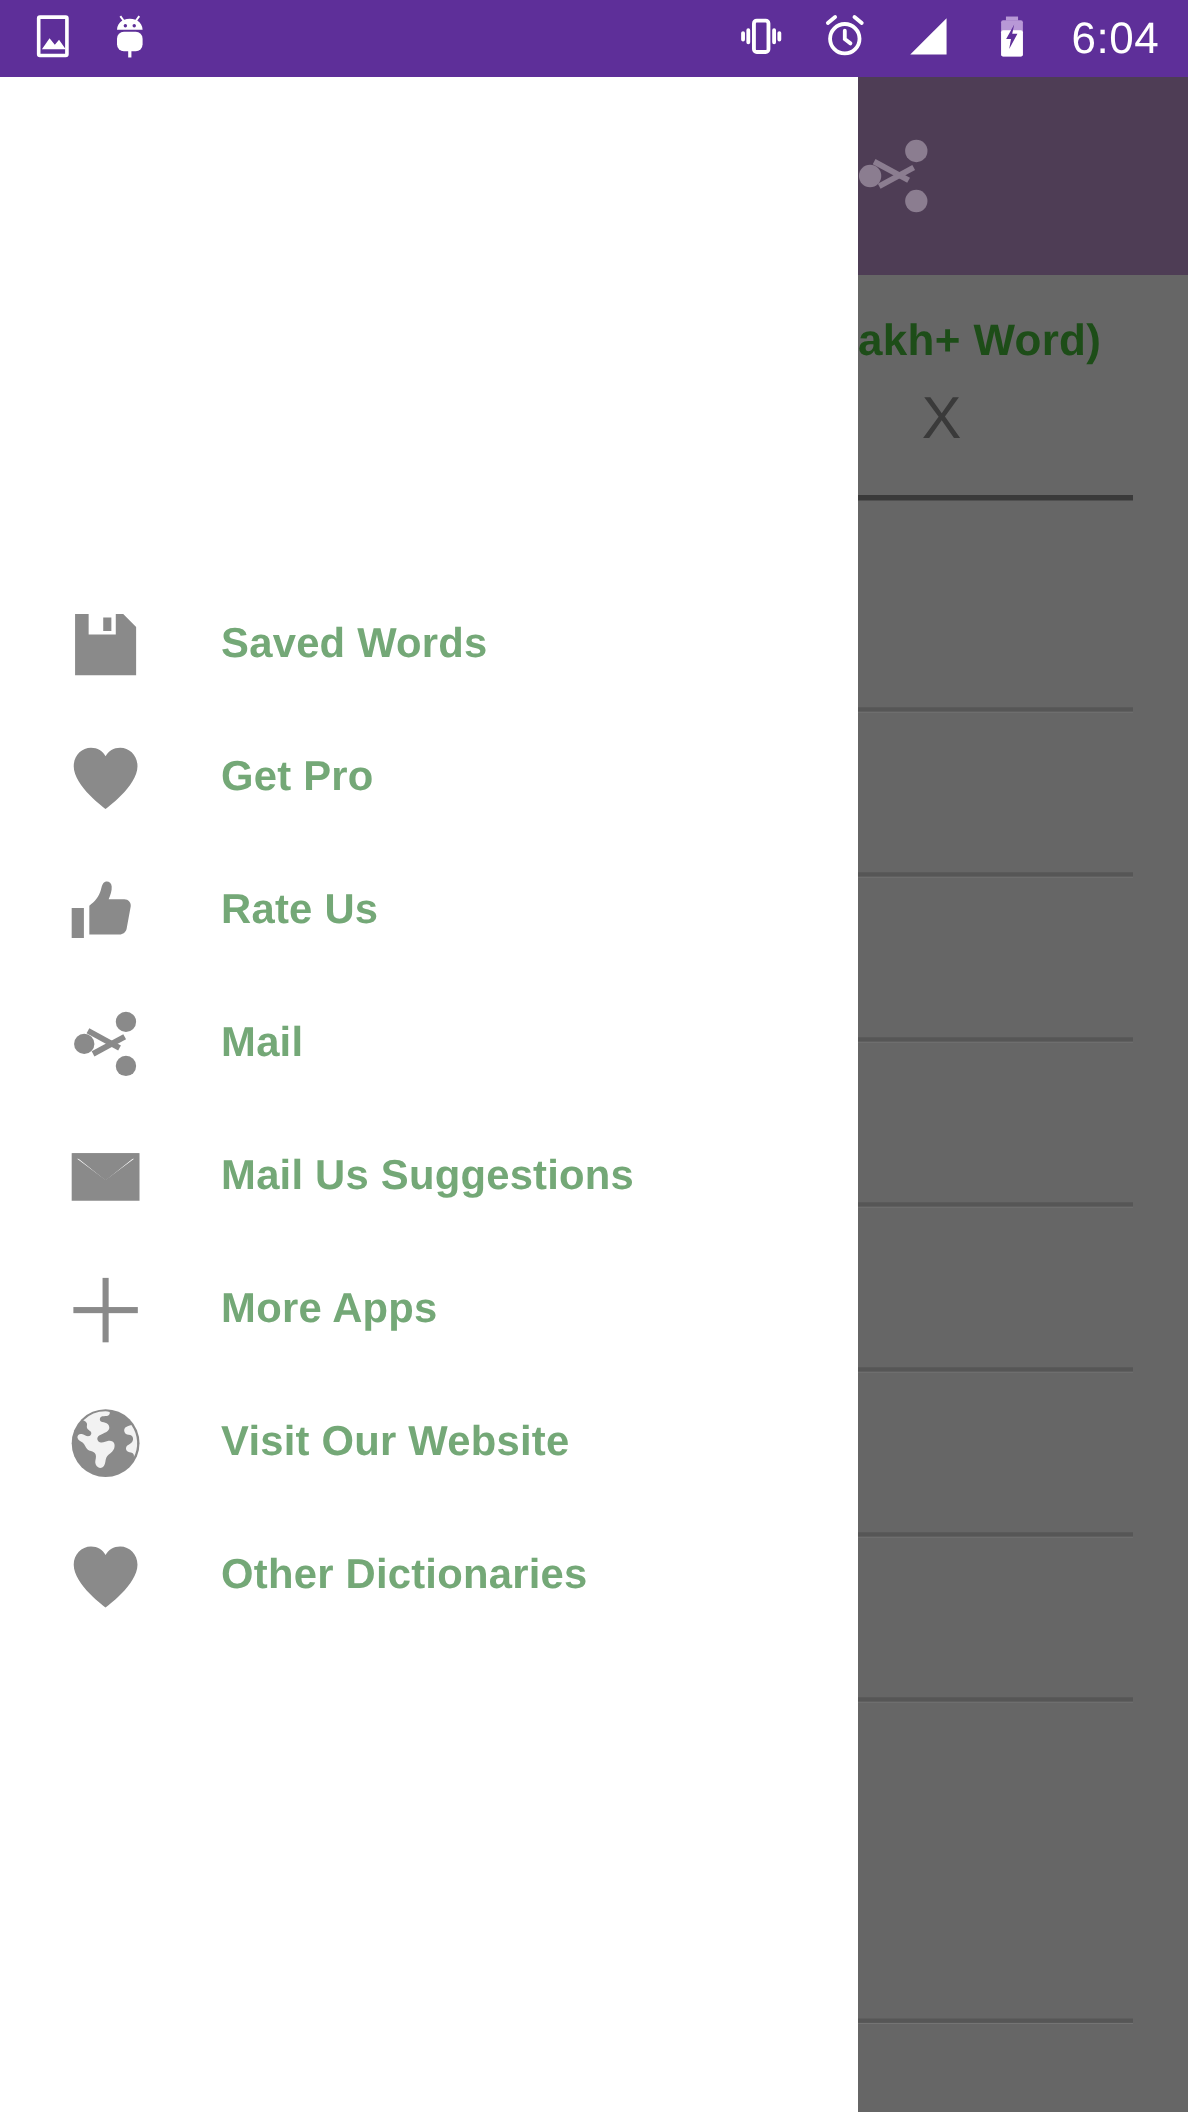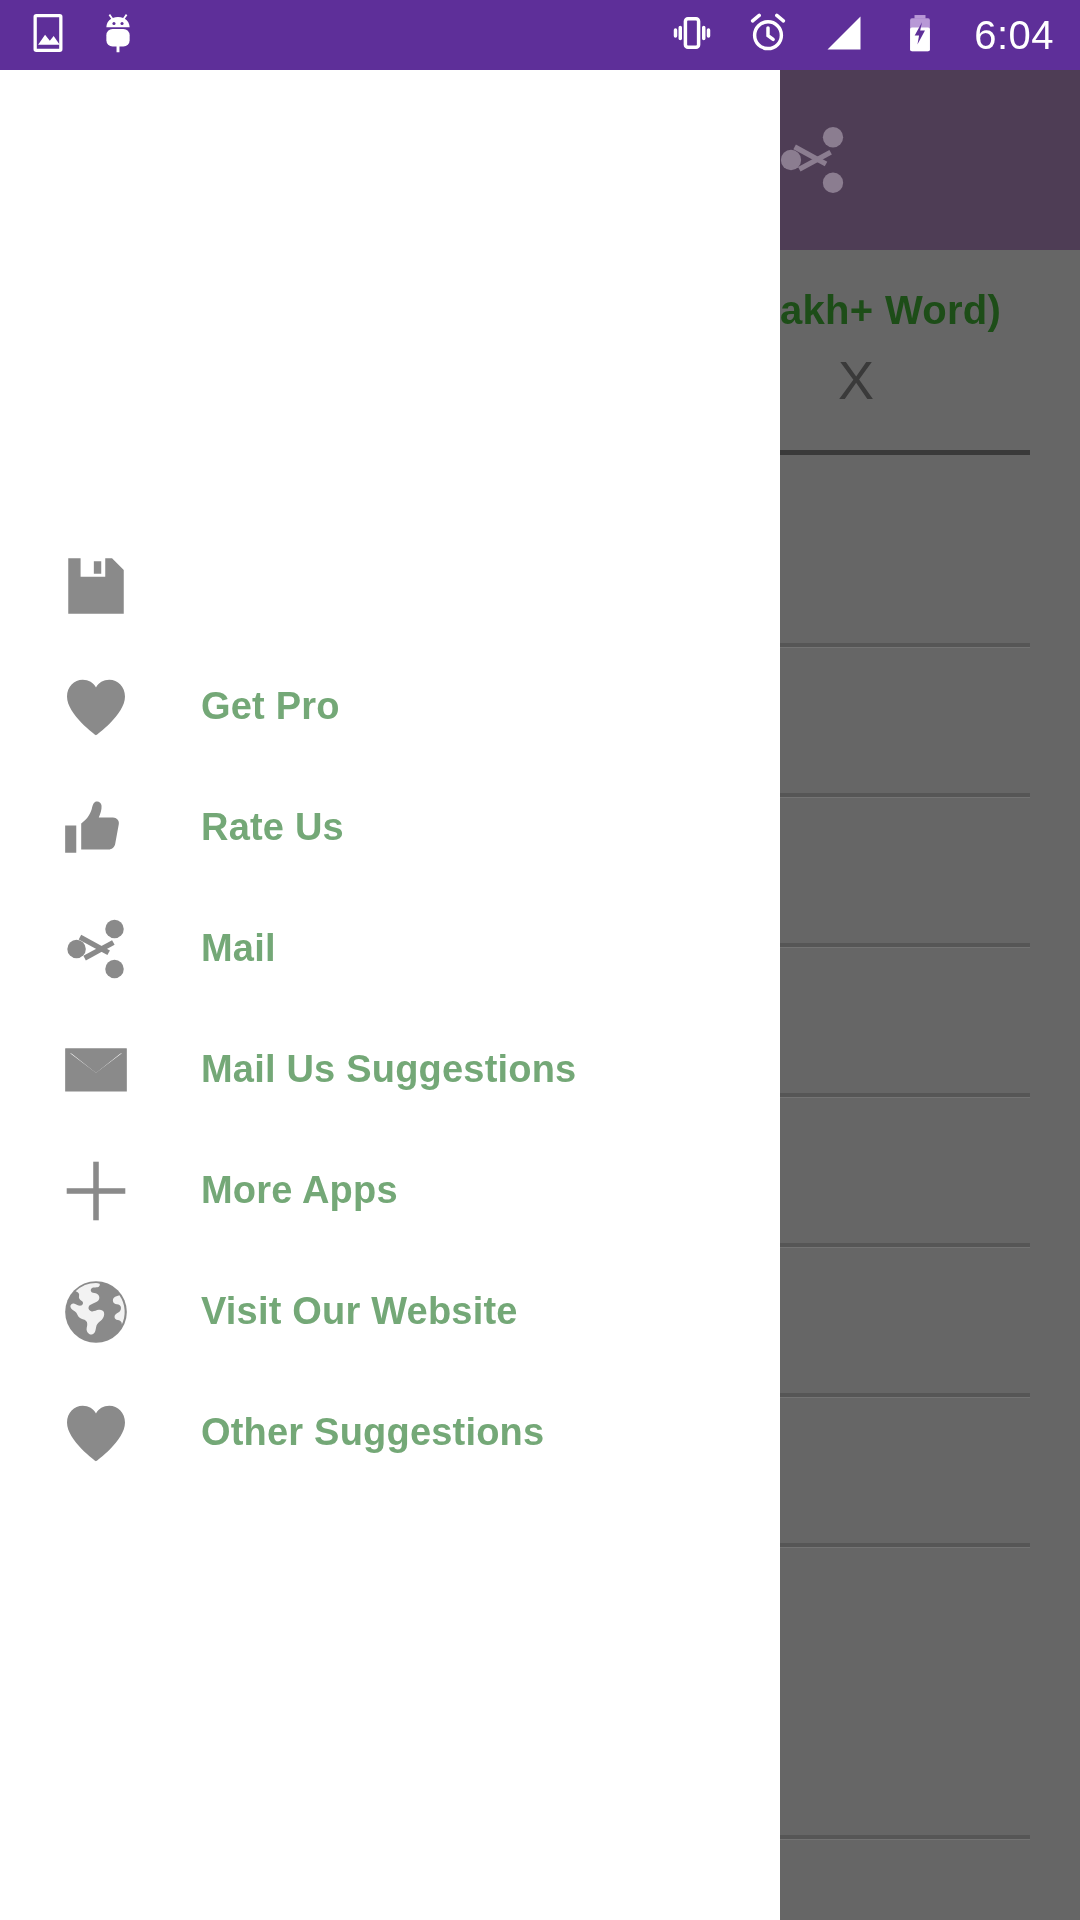--- a/index.html
+++ b/index.html
@@ -117,20 +117,21 @@
 
 
     <div id="drawer-menu">
 
       <div class="menu-item">
         <span class="menu-icon">
           <svg viewBox="0 0 24 24" width="74" height="74" fill="#8a8a8a">
             <path d="M3 3h14.2L21 6.8V21H3V3zm4 0v6h8V3H7zm4.3 1h2.4v4h-2.4V4zM6 13h12v1.7H6V13zm0 3.6h12v1.7H6v-1.7z"></path>
           </svg>
         </span>
+        <span class="menu-label">Saved Words</span>
       </div>
 
       <div class="menu-item">
         <span class="menu-icon">
           <svg viewBox="0 0 24 24" width="74" height="74" fill="#8a8a8a">
             <path d="M12 21.2S2.6 14.5 2.6 8.6C2.6 5.5 4.9 3.2 7.7 3.2c1.9 0 3.5 1 4.3 2.5.8-1.5 2.4-2.5 4.3-2.5 2.8 0 5.1 2.3 5.1 5.4 0 5.9-9.4 12.6-9.4 12.6z"></path>
           </svg>
         </span>
         <span class="menu-label">Get Pro</span>
       </div>
@@ -188,21 +189,21 @@
         </span>
         <span class="menu-label">Visit Our Website</span>
       </div>
 
       <div class="menu-item">
         <span class="menu-icon">
           <svg viewBox="0 0 24 24" width="74" height="74" fill="#8a8a8a">
             <path d="M12 21.2S2.6 14.5 2.6 8.6C2.6 5.5 4.9 3.2 7.7 3.2c1.9 0 3.5 1 4.3 2.5.8-1.5 2.4-2.5 4.3-2.5 2.8 0 5.1 2.3 5.1 5.4 0 5.9-9.4 12.6-9.4 12.6z"></path>
           </svg>
         </span>
-        <span class="menu-label">Other Suggestions</span>
+        <span class="menu-label">Other Dictionaries</span>
       </div>
 
     </div>
   </div>
 
   <div id="statusbar">
     <div id="sb-left">
       <span>
         <svg viewBox="0 0 24 24" width="44" height="44" fill="none" stroke="#ffffff" stroke-width="1.8">
           <rect x="5" y="2.5" width="14" height="19" rx="0.6"></rect>

